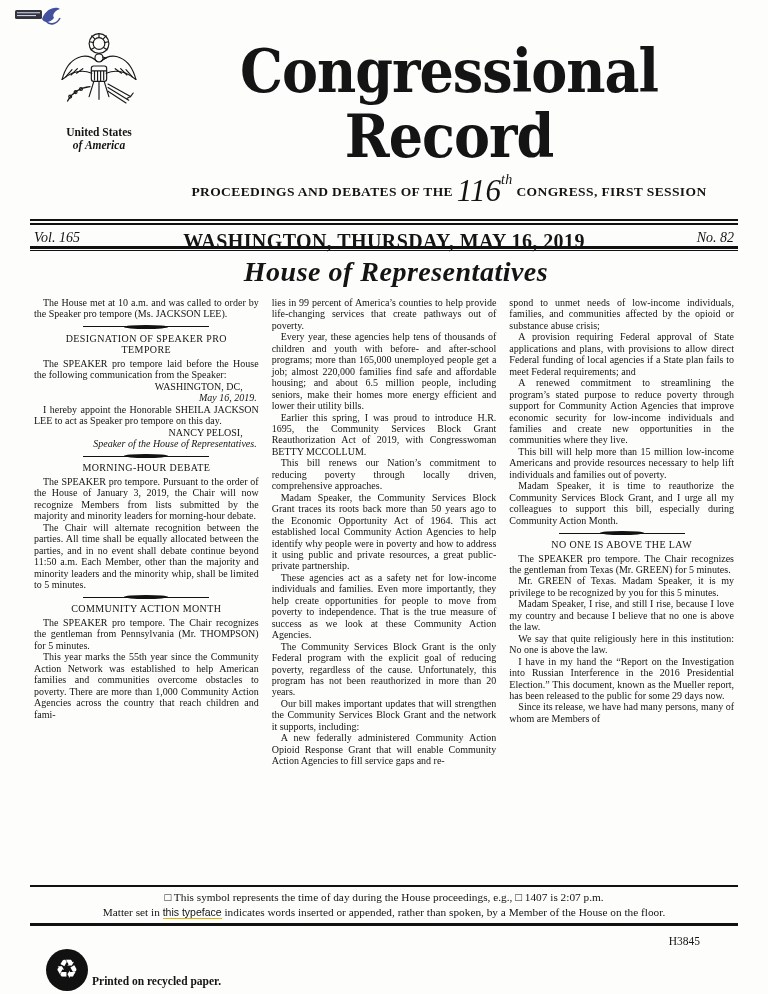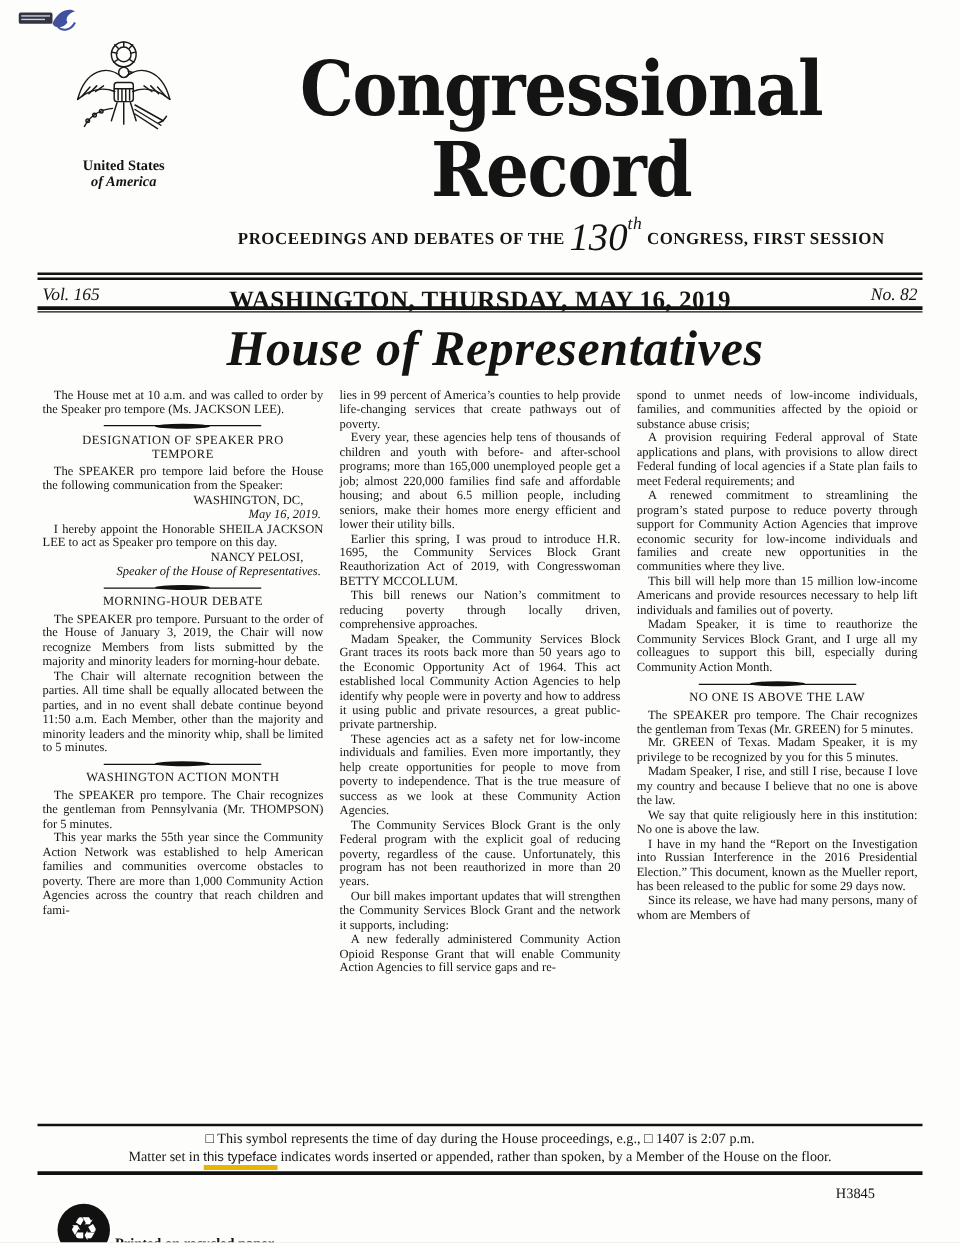--- a/index.html
+++ b/index.html
@@ -26,36 +26,36 @@
   .congress-num { font-style:italic; font-weight:normal; font-size:31px; vertical-align:-5px; letter-spacing:0; }
   .congress-ord { font-style:italic; font-weight:normal; font-size:14px; vertical-align:12px; }
   
   .rule-double { margin:10px 30px 0; height:6px; border-top:2.5px solid #111; border-bottom:2.5px solid #111; }
   .issue-row { position:relative; margin:0 34px; padding:5px 0 4px; font-style:italic; font-size:14px; }
   .issue-vol { float:left; }
   .issue-no { float:right; }
   .issue-date { position:absolute; left:0; right:0; text-align:center; font-style:normal; font-weight:bold; font-size:20px; letter-spacing:.4px; }
   .rule-single { margin:2px 30px 0; height:5px; border-top:3px solid #111; border-bottom:1px solid #111; clear:both; }
   
-  .page-title { text-align:center; font-style:italic; font-weight:bold; font-size:40px; margin-top:5px; letter-spacing:.5px;padding-left:24px; }
+  .page-title { text-align:center; font-style:italic; font-weight:bold; font-size:28px; margin-top:5px; letter-spacing:.5px;padding-left:24px; }
   
   .columns { display:flex; gap:13px; padding:0 34px; margin-top:9px; height:588px; overflow:hidden; }
   .col { flex:1; font-size:10px; line-height:11.45px; text-align:justify; }
   .col .paragraph { text-indent:9px; }
   .col .paragraph_flush { text-indent:0; }
   .col .heading { text-align:center; text-indent:0; letter-spacing:.4px; margin:3px 6px 2px; }
   .col .attribution { text-align:right; padding-right:16px; }
   .col .attribution_italic { text-align:right; font-style:italic; padding-right:2px; }
   .col .divider { position:relative; width:126px; height:6px; margin:4px auto 3px; }
   .col .divider::before { content:""; position:absolute; left:0; right:0; top:2.5px; height:1px; background:#111; }
   .col .divider::after { content:""; position:absolute; left:41px; top:1px; width:44px; height:4px; border-radius:50%; background:#111; }
   
   .foot-rule-top { margin:0 30px; border-top:2.5px solid #111; }
   .foot-line { text-align:center; font-size:11.3px; margin-top:3.5px; }
-  .typeface-label { font-family:"Liberation Sans","DejaVu Sans",sans-serif; font-size:10.5px; border-bottom:4px solid #eab308; }
+  .typeface-label { font-family:"Liberation Sans","DejaVu Sans",sans-serif; font-size:10.5px; border-bottom:1px solid #eab308; }
   .foot-rule-bottom { margin:5px 30px 0; border-top:3.5px solid #111; }
   .folio { text-align:right; padding-right:68px; margin-top:9px; font-size:11.5px; }
   .recycle { display:flex; align-items:flex-end; gap:4px; padding-left:46px; margin-top:2px; }
   .recycle-badge { width:42px; height:42px; border-radius:50%; background:#111; color:#fff; display:flex; align-items:center; justify-content:center; font-size:26px; line-height:1; }
   .recycle-note { font-weight:bold; font-size:11.5px; padding-bottom:4px; }
 </style>
 </head>
 <body>
 
 <div class="page">
@@ -95,21 +95,21 @@
         </g>
       </svg>
       <div class="seal-caption">
         <div>United States</div>
         <div class="it">of America</div>
       </div>
     </div>
     <div class="mast-right">
       <h1 class="mast-title">Congressional Record</h1>
       <div class="proceedings">
-        <span>PROCEEDINGS AND DEBATES OF THE </span><span class="congress-num">130</span><span class="congress-ord">th</span><span> CONGRESS, FIRST SESSION</span>
+        <span>PROCEEDINGS AND DEBATES OF THE </span><span class="congress-num">116</span><span class="congress-ord">th</span><span> CONGRESS, FIRST SESSION</span>
       </div>
     </div>
   </header>
 
   <div class="rule-double"></div>
 
   <div class="issue-row">
     <span class="issue-vol">Vol. 165</span>
     <span class="issue-date">WASHINGTON, THURSDAY, MAY 16, 2019</span>
     <span class="issue-no">No. 82</span>
@@ -128,21 +128,21 @@
         <div class="attribution">WASHINGTON, DC,</div>
         <div class="attribution_italic">May 16, 2019.</div>
         <div class="paragraph">I hereby appoint the Honorable SHEILA JACKSON LEE to act as Speaker pro tempore on this day.</div>
         <div class="attribution">NANCY PELOSI,</div>
         <div class="attribution_italic">Speaker of the House of Representatives.</div>
         <div class="divider"></div>
         <div class="heading">MORNING-HOUR DEBATE</div>
         <div class="paragraph">The SPEAKER pro tempore. Pursuant to the order of the House of January 3, 2019, the Chair will now recognize Members from lists submitted by the majority and minority leaders for morning-hour debate.</div>
         <div class="paragraph">The Chair will alternate recognition between the parties. All time shall be equally allocated between the parties, and in no event shall debate continue beyond 11:50 a.m. Each Member, other than the majority and minority leaders and the minority whip, shall be limited to 5 minutes.</div>
         <div class="divider"></div>
-        <div class="heading">WASHINGTON ACTION MONTH</div>
+        <div class="heading">COMMUNITY ACTION MONTH</div>
         <div class="paragraph">The SPEAKER pro tempore. The Chair recognizes the gentleman from Pennsylvania (Mr. THOMPSON) for 5 minutes.</div>
         <div class="paragraph">This year marks the 55th year since the Community Action Network was established to help American families and communities overcome obstacles to poverty. There are more than 1,000 Community Action Agencies across the country that reach children and fami-</div>
       </div>
     <div class="col" id="col-1">
         <div class="paragraph_flush">lies in 99 percent of America’s counties to help provide life-changing services that create pathways out of poverty.</div>
         <div class="paragraph">Every year, these agencies help tens of thousands of children and youth with before- and after-school programs; more than 165,000 unemployed people get a job; almost 220,000 families find safe and affordable housing; and about 6.5 million people, including seniors, make their homes more energy efficient and lower their utility bills.</div>
         <div class="paragraph">Earlier this spring, I was proud to introduce H.R. 1695, the Community Services Block Grant Reauthorization Act of 2019, with Congresswoman BETTY MCCOLLUM.</div>
         <div class="paragraph">This bill renews our Nation’s commitment to reducing poverty through locally driven, comprehensive approaches.</div>
         <div class="paragraph">Madam Speaker, the Community Services Block Grant traces its roots back more than 50 years ago to the Economic Opportunity Act of 1964. This act established local Community Action Agencies to help identify why people were in poverty and how to address it using public and private resources, a great public-private partnership.</div>
         <div class="paragraph">These agencies act as a safety net for low-income individuals and families. Even more importantly, they help create opportunities for people to move from poverty to independence. That is the true measure of success as we look at these Community Action Agencies.</div>

